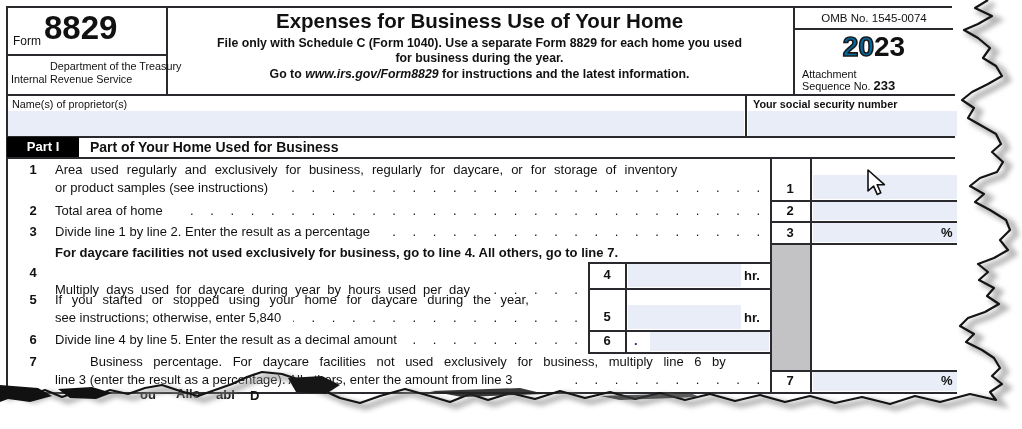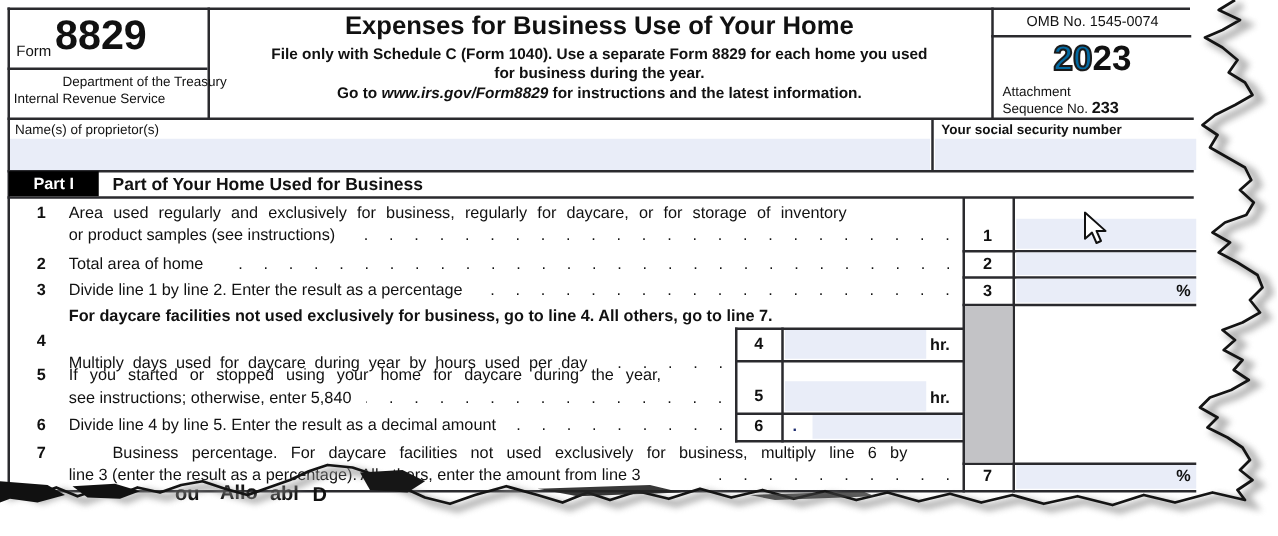--- a/index.html
+++ b/index.html
@@ -14,21 +14,21 @@
   .num{position:absolute;font-size:13px;font-weight:bold;text-align:center;}
   .flexline{position:absolute;display:flex;align-items:center;font-size:13px;line-height:16px;gap:12px;}
   .flexline .lbl{white-space:nowrap;}
   .leader{flex:1;overflow:hidden;white-space:nowrap;direction:rtl;word-spacing:13px;padding:0 5px;font-size:13px;}
   .unit{position:absolute;font-size:13px;font-weight:bold;}
   .ctr{text-align:center;}
   .hdr-title{position:absolute;left:166px;width:627px;text-align:center;font-weight:bold;}
   .outline-year{color:#0369a1;-webkit-text-stroke:1.6px #1a1a1a;text-shadow:0 0 1px #1a1a1a;}
   .partbox{position:absolute;left:7px;top:137px;width:72px;height:20px;background:#000;color:#fff;
            font-size:13px;font-weight:bold;text-align:center;line-height:20px;}
-  .frag{position:absolute;font-size:16px;font-weight:bold;}
+  .frag{position:absolute;font-size:13px;font-weight:bold;}
   svg.overlay{position:absolute;left:0;top:0;pointer-events:none;}
 </style>
 </head>
 <body>
 
 <div id="stage" style="--field-blue: #e9edf8; --bar-gray: #c3c3c6; --rule: #2a2a2e;">
 
   <div class="r" style="left:6px;top:6px;width:946px;height:2px;"></div>
   <div class="r" style="left:6px;top:6px;width:2px;height:386px;"></div>
   <div class="r" style="left:166px;top:6px;width:2px;height:89px;"></div>

